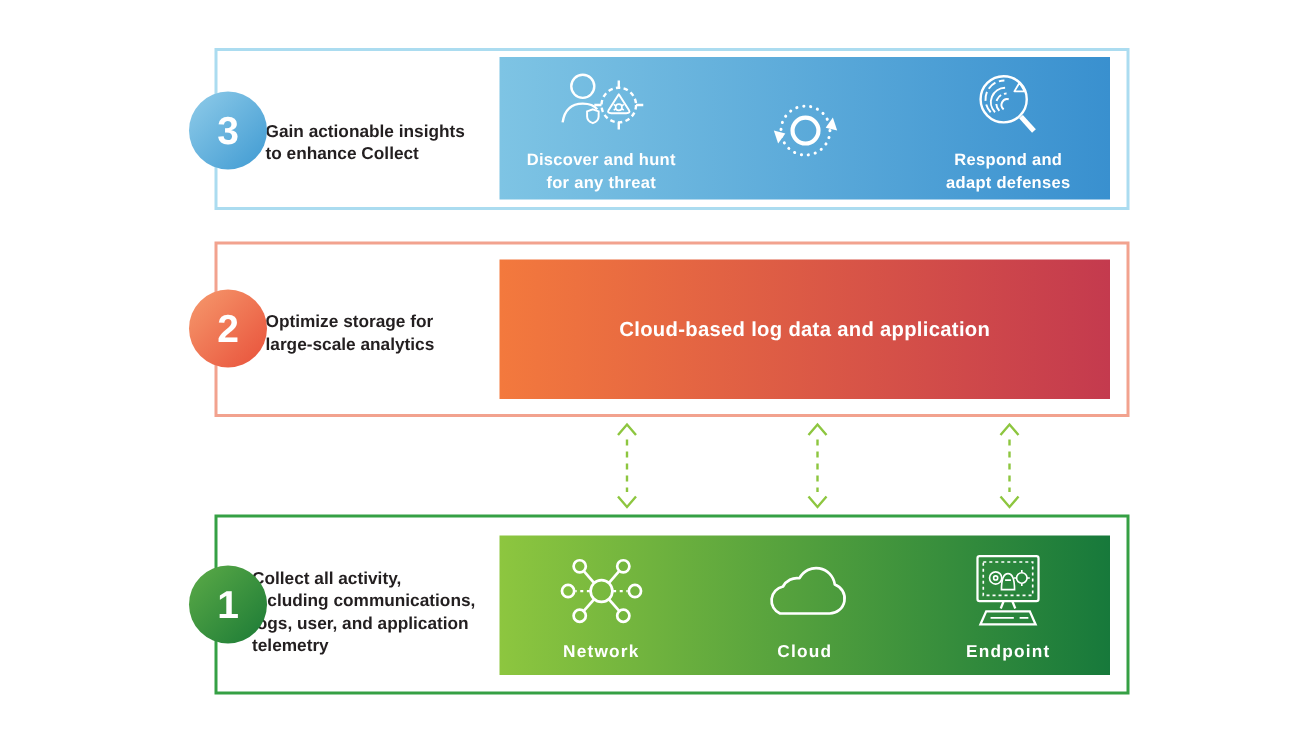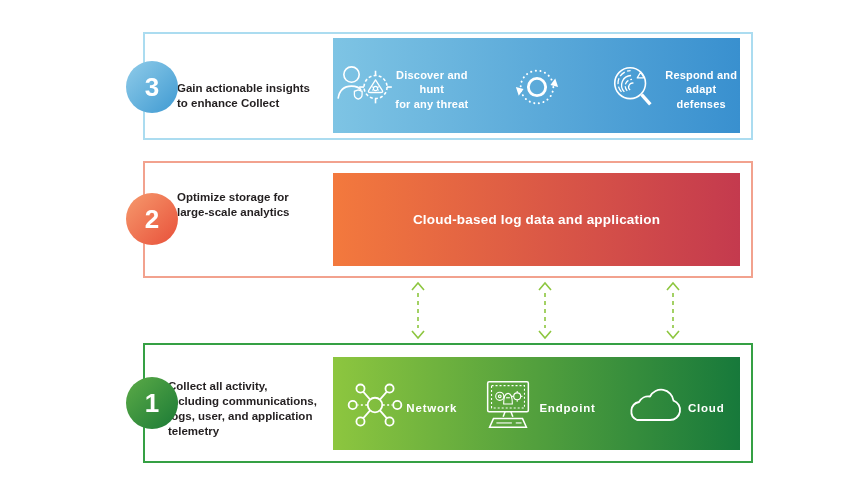--- a/index.html
+++ b/index.html
@@ -45,21 +45,21 @@
   .tier-label {
     position: absolute;
     color: #231f20;
     font-size: 11.5px;
     font-weight: bold;
     line-height: 1.3;
     white-space: pre-line;
     z-index: 2;
   }
   .label-3 { left: 177px; top: 81px;  width: 170px; }
-  .label-2 { left: 177px; top: 190px; width: 170px; }
+  .label-2 { left: 177px; top: 208px; width: 170px; }
   .label-1 { left: 168px; top: 379px; width: 175px; }
 
   .panel {
     position: absolute;
     left: 333px;
     width: 407px;
     z-index: 2;
   }
   .panel-3 {
     top: 38px; height: 95px;
@@ -74,20 +74,21 @@
     justify-content: center;
   }
   .panel-1 {
     top: 357px; height: 93px;
     background: linear-gradient(to right, #8dc63f, #17793b);
     display: flex;
   }
   .panel-col {
     flex: 1;
     display: flex;
+    flex-direction: column;
     align-items: center;
     justify-content: center;
     padding-top: 4px;
   }
   .icon-box {
     display: flex;
     align-items: center;
     justify-content: center;
   }
   .panel-3 .icon-box { height: 50px; }
@@ -234,20 +235,28 @@
           <line x1="24" y1="26" x2="14" y2="26" stroke-dasharray="2 2.4" stroke-width="1.5"></line>
           <line x1="40" y1="26" x2="50" y2="26" stroke-dasharray="2 2.4" stroke-width="1.5"></line>
           <line x1="27" y1="31.5" x2="20" y2="39.5"></line>
           <line x1="37" y1="31.5" x2="44" y2="39.5"></line>
         </svg>
       </div>
       <div class="panel-caption">Network</div>
     </div>
     <div class="panel-col">
       <div class="icon-box">
+        <svg class="icon" width="68" height="48" viewBox="0 0 68 46" fill="none" stroke="#ffffff" stroke-width="1.8">
+          <path d="M17,37 h33 a10,10 0 0 0 3.5,-19.4 a12.5,12.5 0 0 0 -23.5,-4.1 a10.5,10.5 0 0 0 -11,5.5 a9.5,9.5 0 0 0 -2,18 Z" stroke-linejoin="round"></path>
+        </svg>
+      </div>
+      <div class="panel-caption">Cloud</div>
+    </div>
+    <div class="panel-col">
+      <div class="icon-box">
         <svg class="icon" width="62" height="54" viewBox="0 0 64 54" fill="none" stroke="#ffffff" stroke-width="1.5">
           <rect x="11" y="2" width="42" height="31" rx="1.5"></rect>
           <rect x="15" y="6" width="34" height="23" stroke-dasharray="2 2" stroke-width="1.1"></rect>
           <circle cx="23.5" cy="17" r="4.2" stroke-width="1.1"></circle>
           <circle cx="23.5" cy="17" r="1.4" stroke-width="1.1"></circle>
           <path d="M27.5,25 q0,-11 4.5,-11 q4.5,0 4.5,11 Z" stroke-width="1.1"></path>
           <line x1="30" y1="18.5" x2="34" y2="18.5" stroke-width="1.1"></line>
           <circle cx="41.5" cy="17" r="3.6" stroke-width="1.1"></circle>
           <line x1="41.5" y1="11.5" x2="41.5" y2="13.4" stroke-width="1.1"></line>
           <line x1="41.5" y1="20.6" x2="41.5" y2="22.5" stroke-width="1.1"></line>
@@ -255,23 +264,15 @@
           <line x1="45.1" y1="17" x2="47" y2="17" stroke-width="1.1"></line>
           <line x1="29" y1="33" x2="27" y2="38"></line>
           <line x1="35" y1="33" x2="37" y2="38"></line>
           <path d="M17,40 h30 l4,9 h-38 Z"></path>
           <line x1="20" y1="44.5" x2="36" y2="44.5" stroke-width="1.1"></line>
           <line x1="40" y1="44.5" x2="46" y2="44.5" stroke-width="1.1"></line>
         </svg>
       </div>
       <div class="panel-caption">Endpoint</div>
     </div>
-    <div class="panel-col">
-      <div class="icon-box">
-        <svg class="icon" width="68" height="48" viewBox="0 0 68 46" fill="none" stroke="#ffffff" stroke-width="1.8">
-          <path d="M17,37 h33 a10,10 0 0 0 3.5,-19.4 a12.5,12.5 0 0 0 -23.5,-4.1 a10.5,10.5 0 0 0 -11,5.5 a9.5,9.5 0 0 0 -2,18 Z" stroke-linejoin="round"></path>
-        </svg>
-      </div>
-      <div class="panel-caption">Cloud</div>
-    </div>
   </div>
 
 </div>
 
 </body></html>

